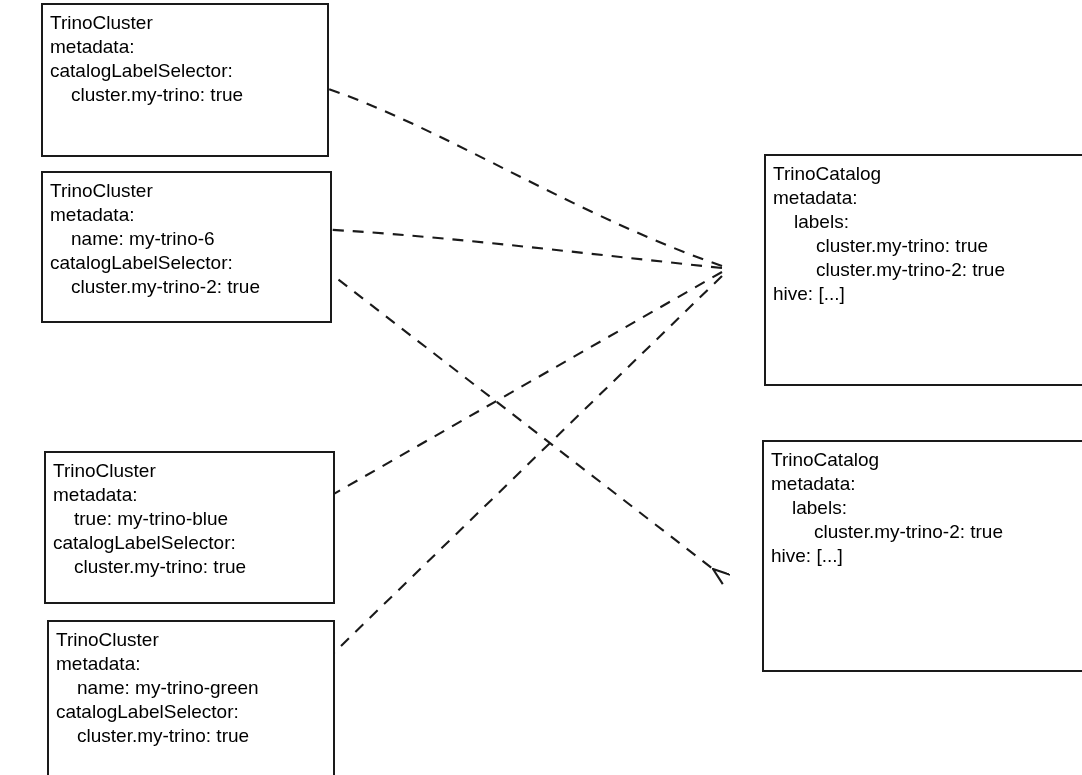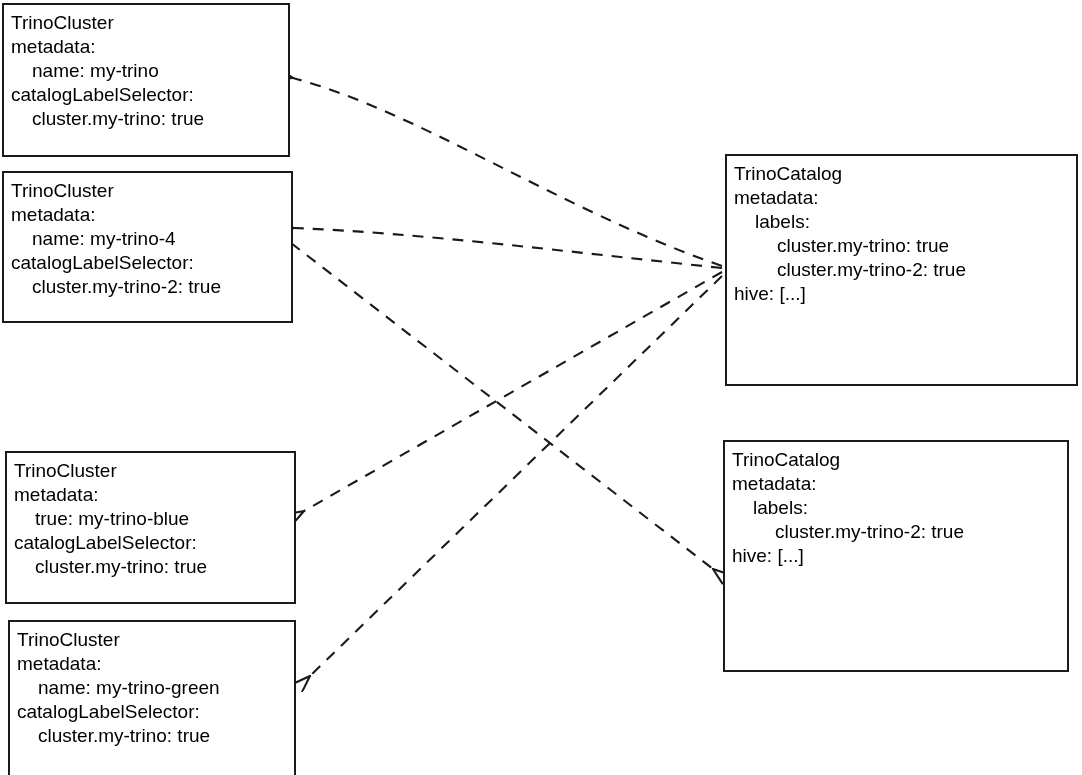--- a/index.html
+++ b/index.html
@@ -27,20 +27,21 @@
     width: 1082px;
     height: 775px;
     pointer-events: none;
   }
   .node {
     position: absolute;
     box-sizing: border-box;
     background: #ffffff;
     border: 2px solid #1a1a1a;
     padding: 6px 0 0 0;
+    margin-left: 39px;
   }
   .node .line {
     display: block;
     font-size: 19px;
     line-height: 24px;
     white-space: pre;
     padding-left: 7px;
     letter-spacing: 0px;
   }
   .indent1 { padding-left: 28px !important; }
@@ -63,29 +64,28 @@
       <path d="M 722,268 C 570,252 420,233 294,228"></path>
       <path d="M 722,272 L 304,511"></path>
       <path d="M 722,276 L 310,676"></path>
       <path d="M 291,243 L 713,569"></path>
     </g>
   </svg>
 
   <div class="node" style="left:2px; top:3px; width:288px; height:154px;">
     <span class="line">TrinoCluster</span>
     <span class="line">metadata:</span>
-    <span class="line indent1">name: my-trino</span>
     <span class="line">catalogLabelSelector:</span>
     <span class="line indent1">cluster.my-trino: true</span>
   </div>
 
   <div class="node" style="left:2px; top:171px; width:291px; height:152px;">
     <span class="line">TrinoCluster</span>
     <span class="line">metadata:</span>
-    <span class="line indent1">name: my-trino-4</span>
+    <span class="line indent1">name: my-trino-6</span>
     <span class="line">catalogLabelSelector:</span>
     <span class="line indent1">cluster.my-trino-2: true</span>
   </div>
 
   <div class="node" style="left:5px; top:451px; width:291px; height:153px;">
     <span class="line">TrinoCluster</span>
     <span class="line">metadata:</span>
     <span class="line indent1">true: my-trino-blue</span>
     <span class="line">catalogLabelSelector:</span>
     <span class="line indent1">cluster.my-trino: true</span>

